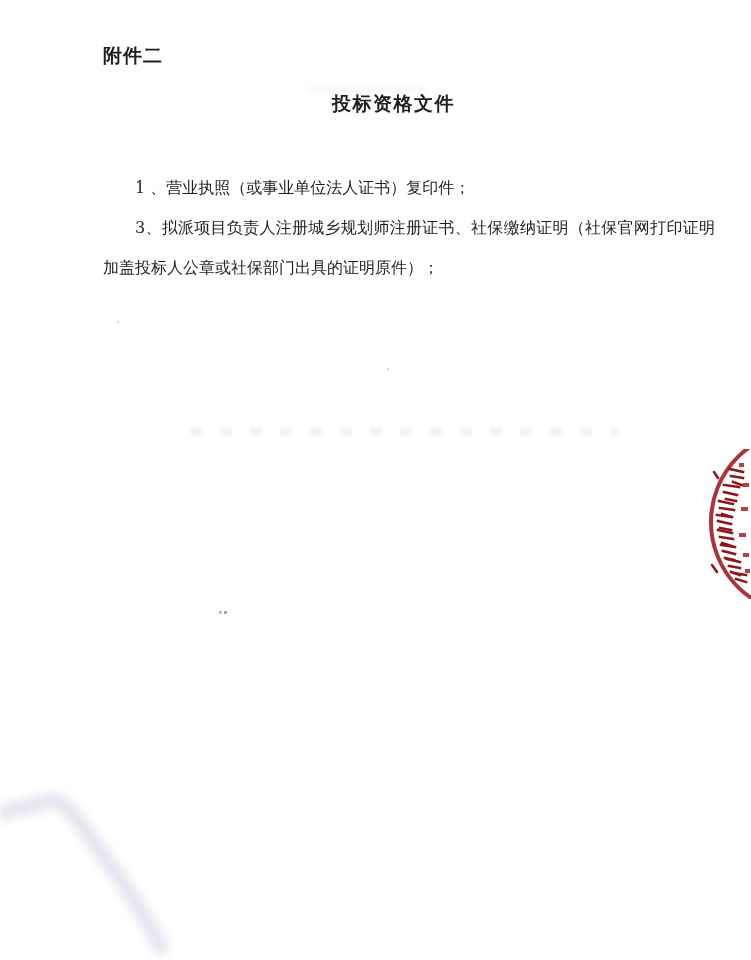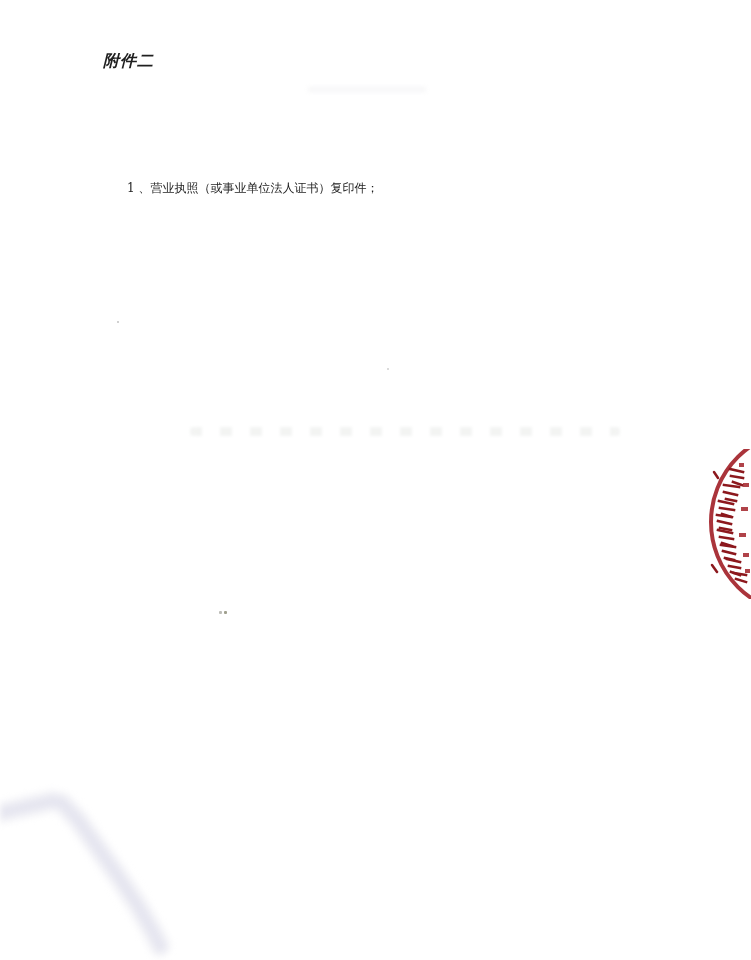--- a/index.html
+++ b/index.html
@@ -5,32 +5,32 @@
   html,body { margin:0; padding:0; background:#ffffff; }
   .page {
     position:relative;
     width:751px; height:960px;
     background:#ffffff;
     font-family:"DejaVu Serif", serif;
     color:#1f1f1f;
     overflow:hidden;
   }
   .attachment-label {
-    position:absolute; left:103px; top:51px;
-    font-size:16px; font-weight:bold; letter-spacing:1px;font-style:italic;
+    position:absolute; left:103px; top:43px;
+    font-size:19px; font-weight:bold; letter-spacing:1px;
   }
   .doc-title {
     position:absolute; left:0; right:0; top:91px; margin:0;
     padding-left:36px;
     text-align:center;
     font-size:19px; font-weight:bold; letter-spacing:1.5px;
   }
   .doc-body {
     position:absolute; left:103px; top:168px; width:612px;
-    font-size:12px; line-height:40px;
+    font-size:16px; line-height:40px;
     text-align:justify; text-justify:inter-ideograph;
   }
   .para { margin:0; text-indent:2em; }
   
   .seal-svg { position:absolute; left:703px; top:449px; }
   .fold-svg { position:absolute; left:0; top:760px; filter:blur(3px); }
   .ghost-smudge {
     position:absolute; left:190px; top:427px; width:430px; height:9px;
     background:repeating-linear-gradient(90deg,#8e978d 0 12px,transparent 12px 30px);
     opacity:0.10; filter:blur(1.5px); border-radius:4px;
@@ -45,23 +45,25 @@
   .speck.s3 { left:117px; top:321px; width:2px; height:2px; background:#8f8f8f; opacity:.55; }
   .speck.s4 { left:387px; top:368px; width:2px; height:2px; background:#a0a0a0; opacity:.5; }
 </style>
 </head>
 <body>
 
 <div class="page">
 
   <div class="attachment-label">附件二</div>
 
+  <h1 class="doc-title">投标资格文件</h1>
 
   <div class="doc-body">
     <p class="para">1 、营业执照（或事业单位法人证书）复印件；</p>
+    <p class="para">3、拟派项目负责人注册城乡规划师注册证书、社保缴纳证明（社保官网打印证明加盖投标人公章或社保部门出具的证明原件）；</p>
   </div>
 
   <div class="ghost-smudge"></div>
   <div class="title-smudge"></div>
 
   <svg class="seal-svg" width="48" height="150" viewBox="0 0 48 150">
 
     <circle cx="100" cy="73" r="92" fill="none" stroke="#a3232a" stroke-width="4" opacity="0.92"></circle>
 
     <path d="M11,23 l4,6" stroke="#8c181d" stroke-width="2.5" fill="none" stroke-linecap="round"></path>

